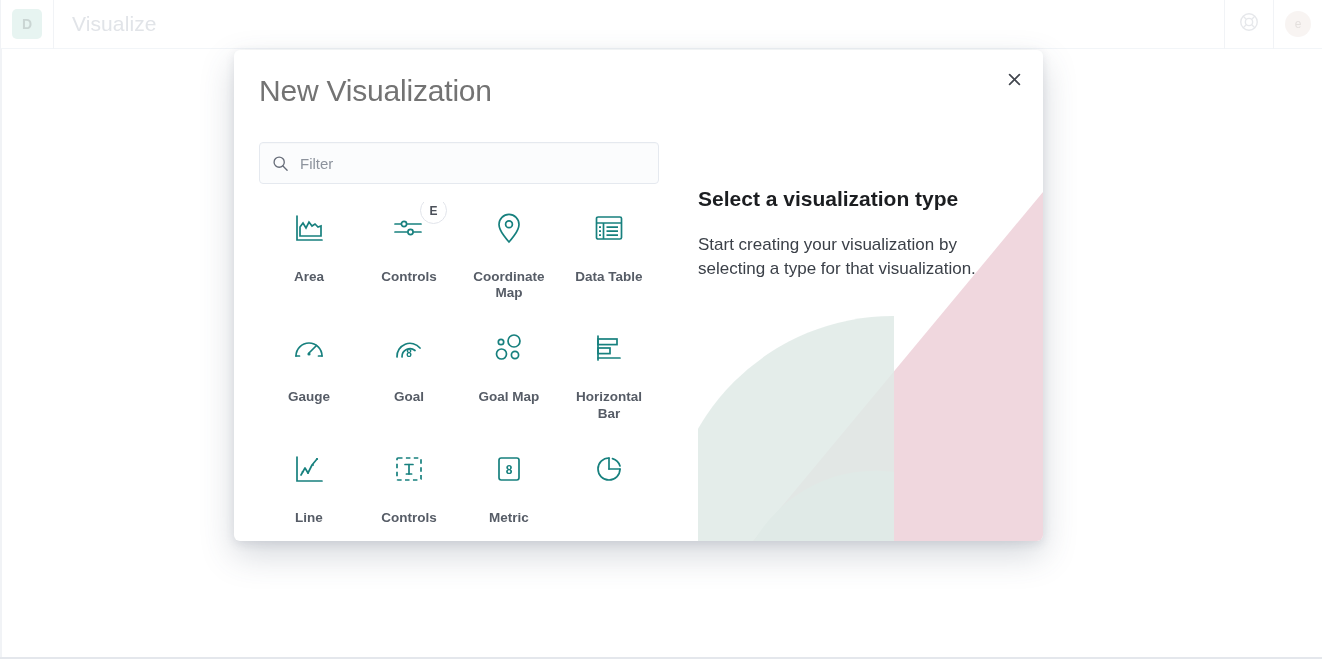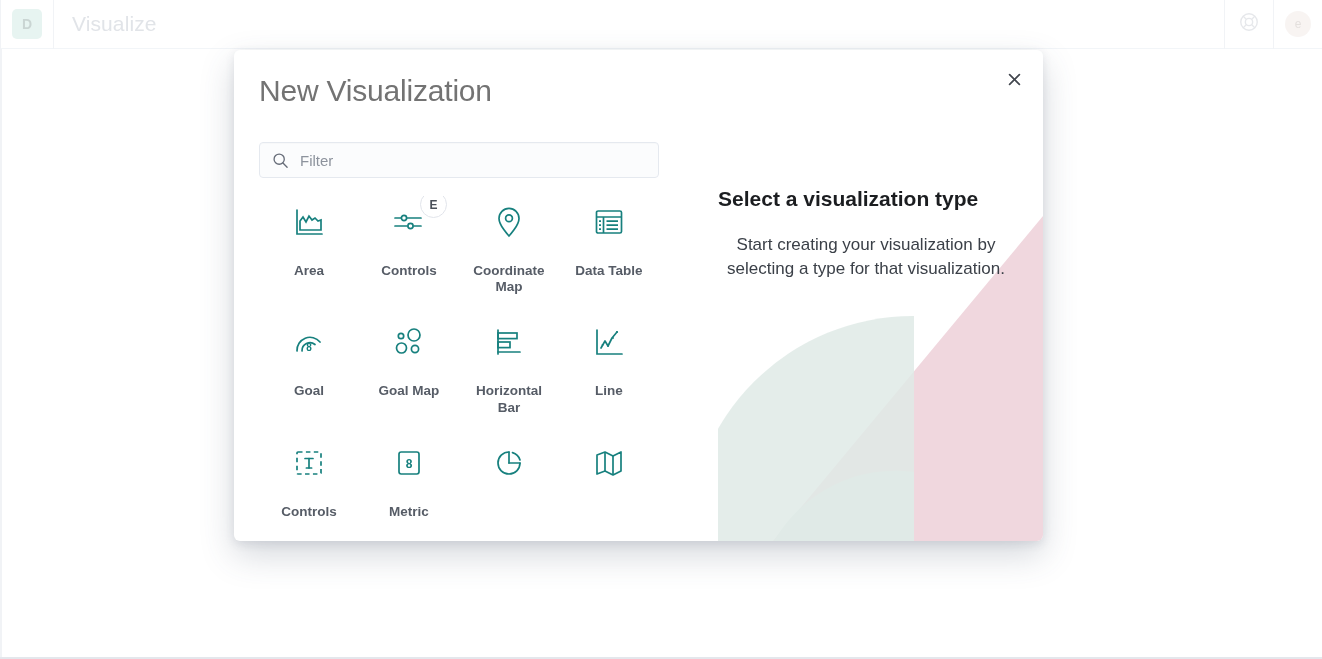--- a/index.html
+++ b/index.html
@@ -68,21 +68,21 @@
     font-size: 30px; font-weight: 400; color: #737373;
     letter-spacing: -0.2px;
   }
 
   
   .left-col {
     position: absolute; left: 25px; top: 92px;
     width: 400px; height: 400px;
   }
   .filter-box {
-    width: 400px; height: 36px;
+    width: 400px; height: 42px;
     background: #fbfcfd;
     border: 1px solid #e5e9ef;
     border-radius: 4px;
     display: flex; align-items: center;
     padding: 0 12px;
     box-shadow: inset 0 1px 1px rgba(0,0,0,0.02);
   }
   .filter-box .magnifier { margin-right: 11px; color: #6a707c; display:flex; }
   .filter-input {
     border: 0; outline: 0; background: transparent;
@@ -117,35 +117,34 @@
   .badge {
     position: absolute; top: -11px; right: -17px;
     width: 27px; height: 27px; border-radius: 50%;
     background: #ffffff; border: 1px solid #e1e4ea;
     display: flex; align-items: center; justify-content: center;
     font-size: 12px; font-weight: 700; color: #4b5059;
   }
 
   
   .right-col {
-    position: absolute; left: 484px; top: 92px;
+    position: absolute; left: 464px; top: 92px;
     width: 345px; height: 399px;
     overflow: hidden;
   }
   .right-heading {
     position: relative; z-index: 3;
     font-size: 21px; font-weight: 700; color: #1b1d20;
     padding-top: 45px;
   }
   .right-body {
     position: relative; z-index: 3;
     margin-top: 22px;
     font-size: 17px; line-height: 1.42; color: #3b4048;
     max-width: 296px;
-    text-align: center;
   }
   .deco { position: absolute; left: 0; top: 0; width: 345px; height: 399px; z-index: 1; }
 
   
   .page-bottom {
     position: absolute; left: 0; bottom: 0;
     width: 1322px; height: 2px; background: #e4e7ec;
   }
   .page-left-edge {
     position: absolute; left: 0; top: 49px;
@@ -258,20 +257,32 @@
       <line x1="5" y1="14.2" x2="7" y2="14.2"></line>
       <line x1="5" y1="18.2" x2="7" y2="18.2"></line>
       <line x1="5" y1="22.2" x2="7" y2="22.2"></line>
     </svg>
               </div>
               <div class="type-label">Data Table</div>
             </div>
             <div class="type-cell">
               <div class="icon-holder">
                 <svg width="32" height="30" viewBox="0 0 32 30" fill="none" stroke="#17807e" stroke-width="1.7">
+      <path d="M3 23 A13 13 0 1 1 29 23" stroke-linecap="round"></path>
+      <line x1="3" y1="23" x2="6.5" y2="23" stroke-linecap="round"></line>
+      <line x1="25.5" y1="23" x2="29" y2="23" stroke-linecap="round"></line>
+      <path d="M16 20 L23.5 12.5" stroke-linecap="round"></path>
+      <circle cx="16" cy="21" r="1.6" fill="#17807e" stroke="none"></circle>
+    </svg>
+              </div>
+              <div class="type-label">Gauge</div>
+            </div>
+            <div class="type-cell">
+              <div class="icon-holder">
+                <svg width="32" height="30" viewBox="0 0 32 30" fill="none" stroke="#17807e" stroke-width="1.7">
       <path d="M4 24 A13 13 0 0 1 27 15" stroke-linecap="round"></path>
       <path d="M9 24 A8 8 0 0 1 22 17.5" stroke-linecap="round"></path>
       <text x="16" y="24" font-family="Liberation Sans, sans-serif" font-size="10" font-weight="600" fill="#17807e" stroke="none" text-anchor="middle">8</text>
     </svg>
               </div>
               <div class="type-label">Goal</div>
             </div>
             <div class="type-cell">
               <div class="icon-holder">
                 <svg width="32" height="28" viewBox="0 0 32 28" fill="none" stroke="#17807e" stroke-width="1.7">

